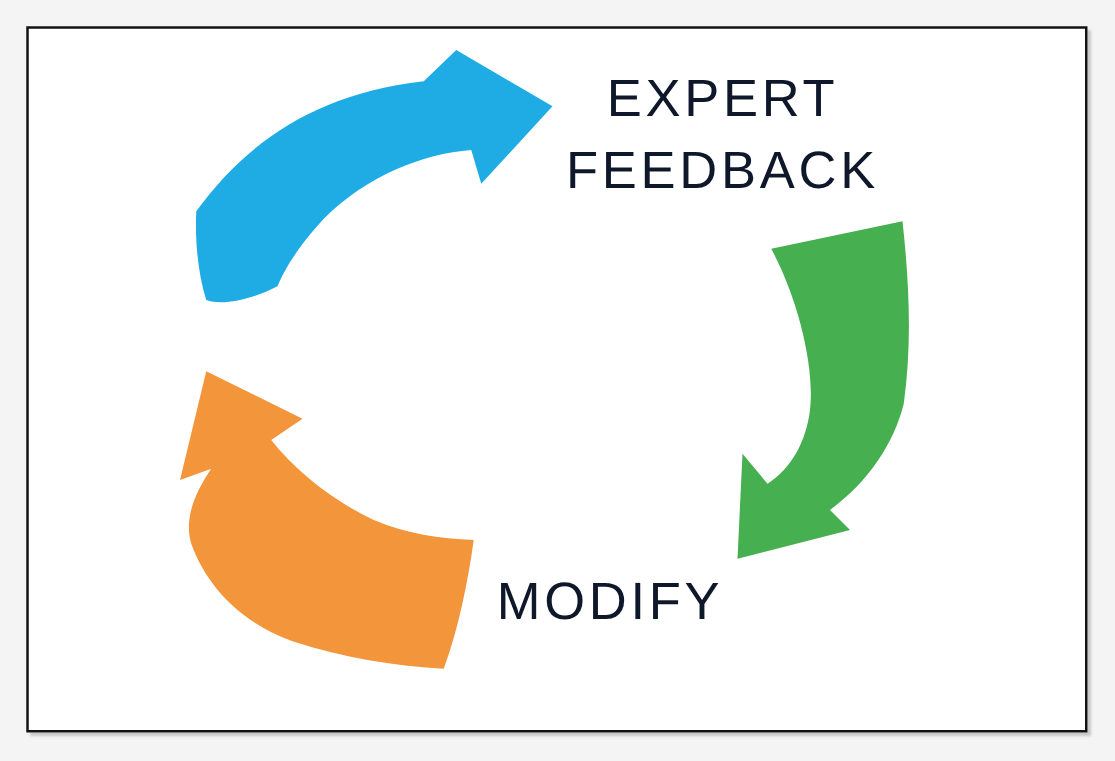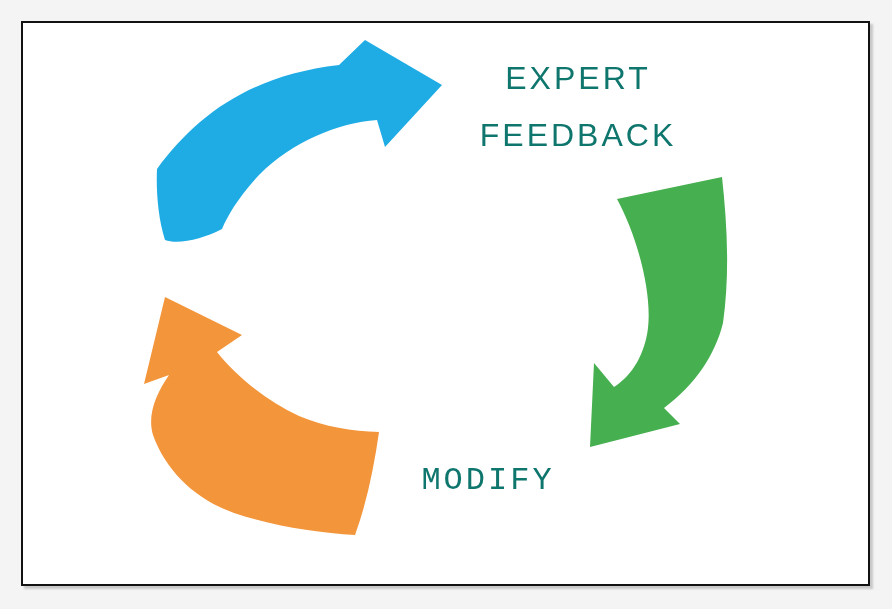--- a/index.html
+++ b/index.html
@@ -28,43 +28,42 @@
   }
   .diagram-svg {
     position: absolute;
     left: 0;
     top: 0;
     width: 845px;
     height: 561px;
   }
   .label {
     position: absolute;
-    color: #0f766e;
-    font-size: 32px;
+    color: #0f172a;
+    font-size: 42px;
     line-height: 57px;
     letter-spacing: 3px;
     text-align: center;
     white-space: pre-line;
     user-select: none;
   }
   .label-expert-feedback {
     left: 394px;
     top: 27px;
     width: 322px;
   }
   .label-learn {
     left: 28px;
     top: 211px;
     width: 244px;
   }
   .label-modify {
     left: 343px;
     top: 429px;
     width: 244px;
-    font-family: Liberation Mono, monospace;
   }
 </style>
 </head>
 <body>
 
 <div class="page">
   <div class="canvas">
 
     <svg class="diagram-svg" viewBox="0 0 845 561" preserveAspectRatio="none">
 

